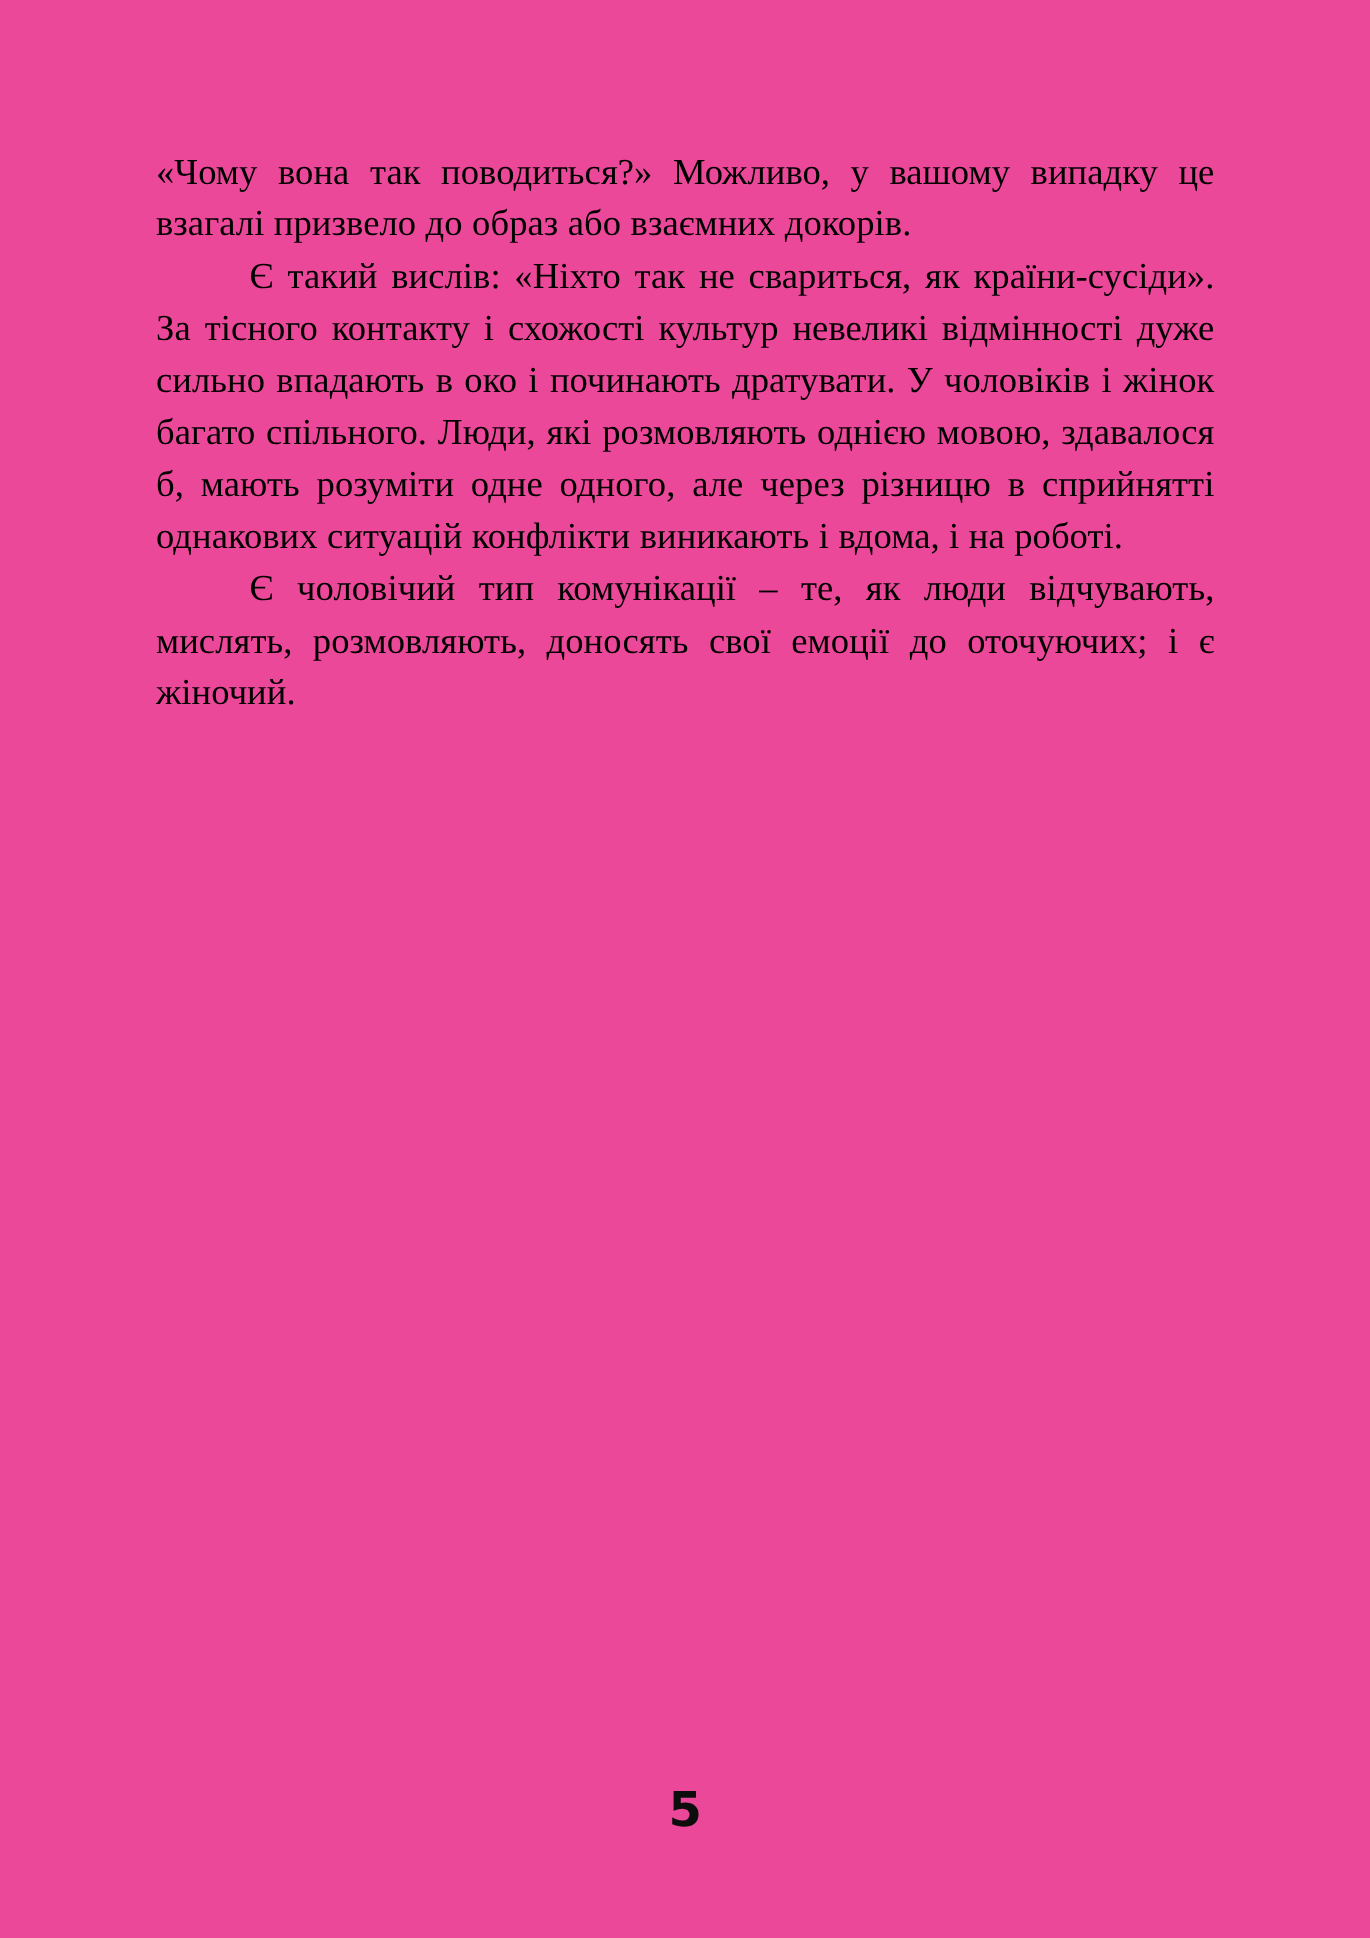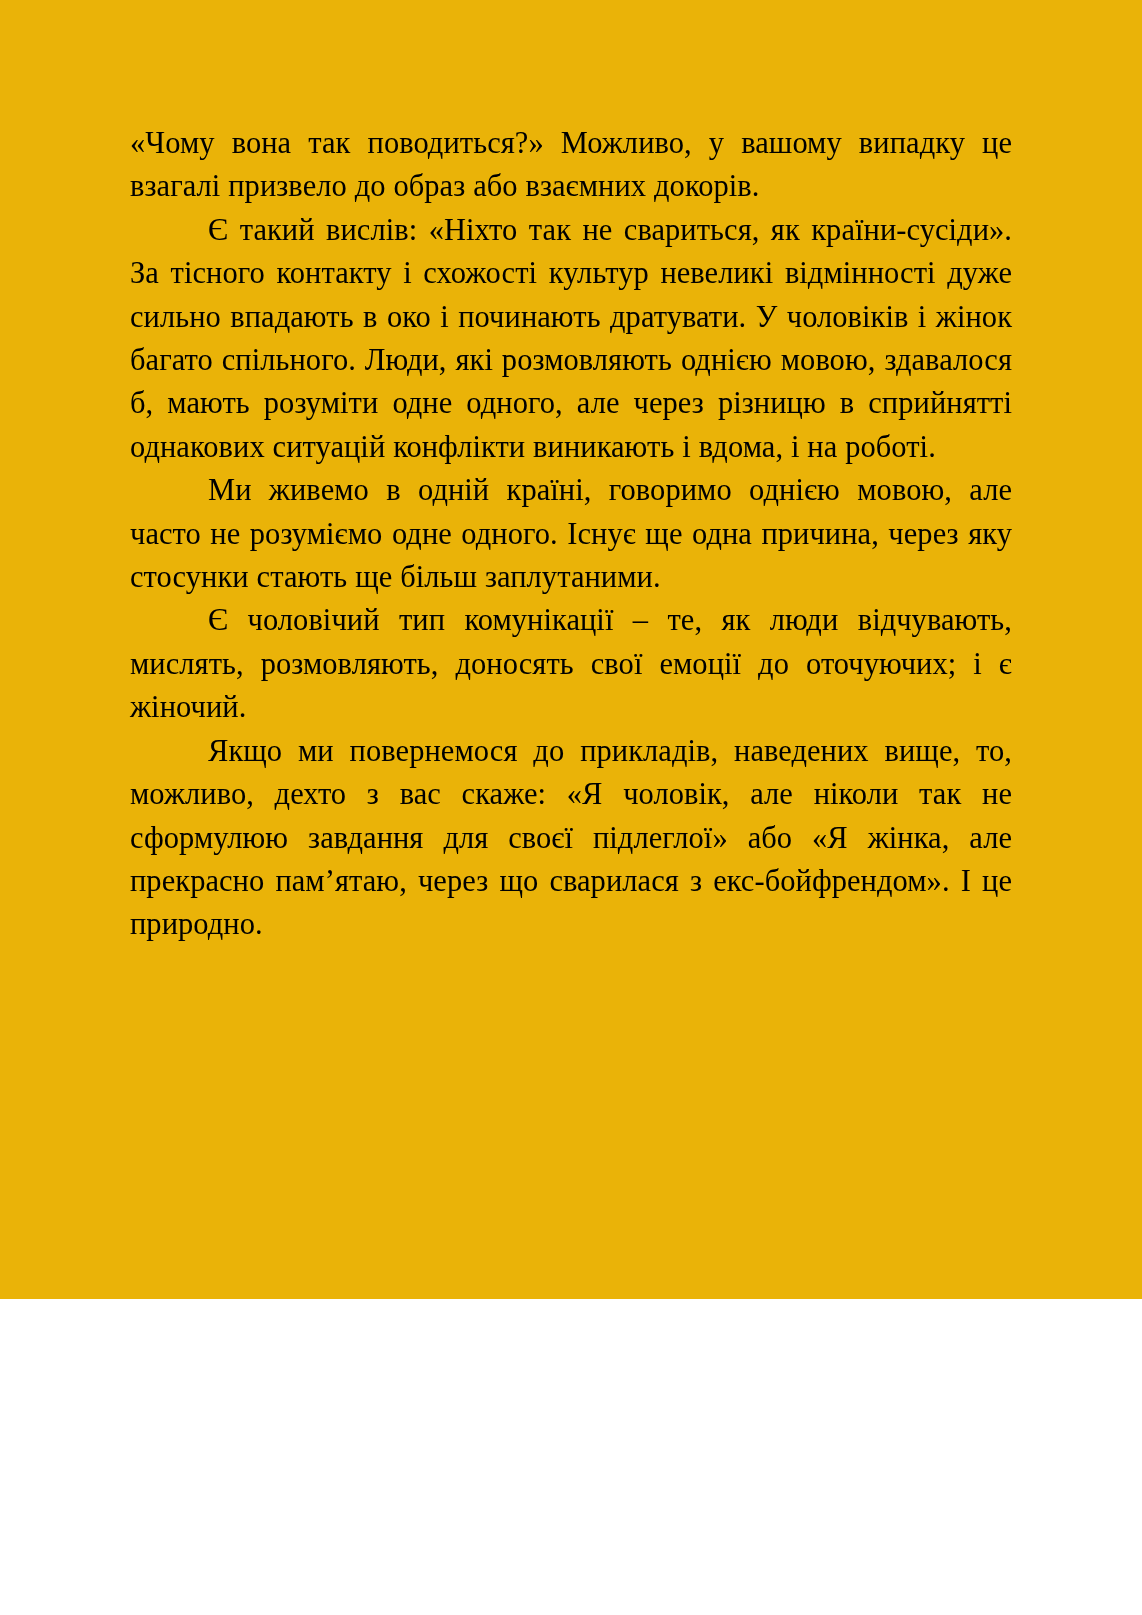--- a/index.html
+++ b/index.html
@@ -12,22 +12,22 @@
     height: 1615px;
     background: #ffffff;
     font-family: "Liberation Serif", "DejaVu Serif", serif;
     color: #000000;
     -webkit-font-smoothing: none;
   }
 
   .page {
     position: relative;
     width: 1142px;
-    height: 1299px;
-    background: #eab308;
+    height: 1615px;
+    background: #ec4899;
     box-sizing: border-box;
     overflow: hidden;
   }
 
   .text-column {
     position: absolute;
     left: 130px;
     top: 122px;
     width: 882px;
   }
@@ -66,20 +66,18 @@
   }
 </style>
 </head>
 <body>
 
 <div class="page">
 
   <div class="text-column">
     <p class="para no-indent">«Чому вона так поводиться?» Можливо, у вашому випадку це взагалі призвело до образ або взаємних докорів.</p>
     <p class="para">Є такий вислів: «Ніхто так не свариться, як країни-сусіди». За тісного контакту і схожості культур невеликі відмінності дуже сильно впадають в око і починають дратувати. У чоловіків і жінок багато спільного. Люди, які розмовляють однією мовою, здавалося б, мають розуміти одне одного, але через різницю в сприйнятті однакових ситуацій конфлікти виникають і вдома, і на роботі.</p>
-    <p class="para">Ми живемо в одній країні, говоримо однією мовою, але часто не розуміємо одне одного. Існує ще одна причина, через яку стосунки стають ще більш заплутаними.</p>
     <p class="para">Є чоловічий тип комунікації – те, як люди відчувають, мислять, розмовляють, доносять свої емоції до оточуючих; і є жіночий.</p>
-    <p class="para">Якщо ми повернемося до прикладів, наведених вище, то, можливо, дехто з вас скаже: «Я чоловік, але ніколи так не сформулюю завдання для своєї підлеглої» або «Я жінка, але прекрасно пам’ятаю, через що сварилася з екс-бойфрендом». І це природно.</p>
   </div>
 
   <div class="page-number">5</div>
 
 </div>
 
 </body></html>

